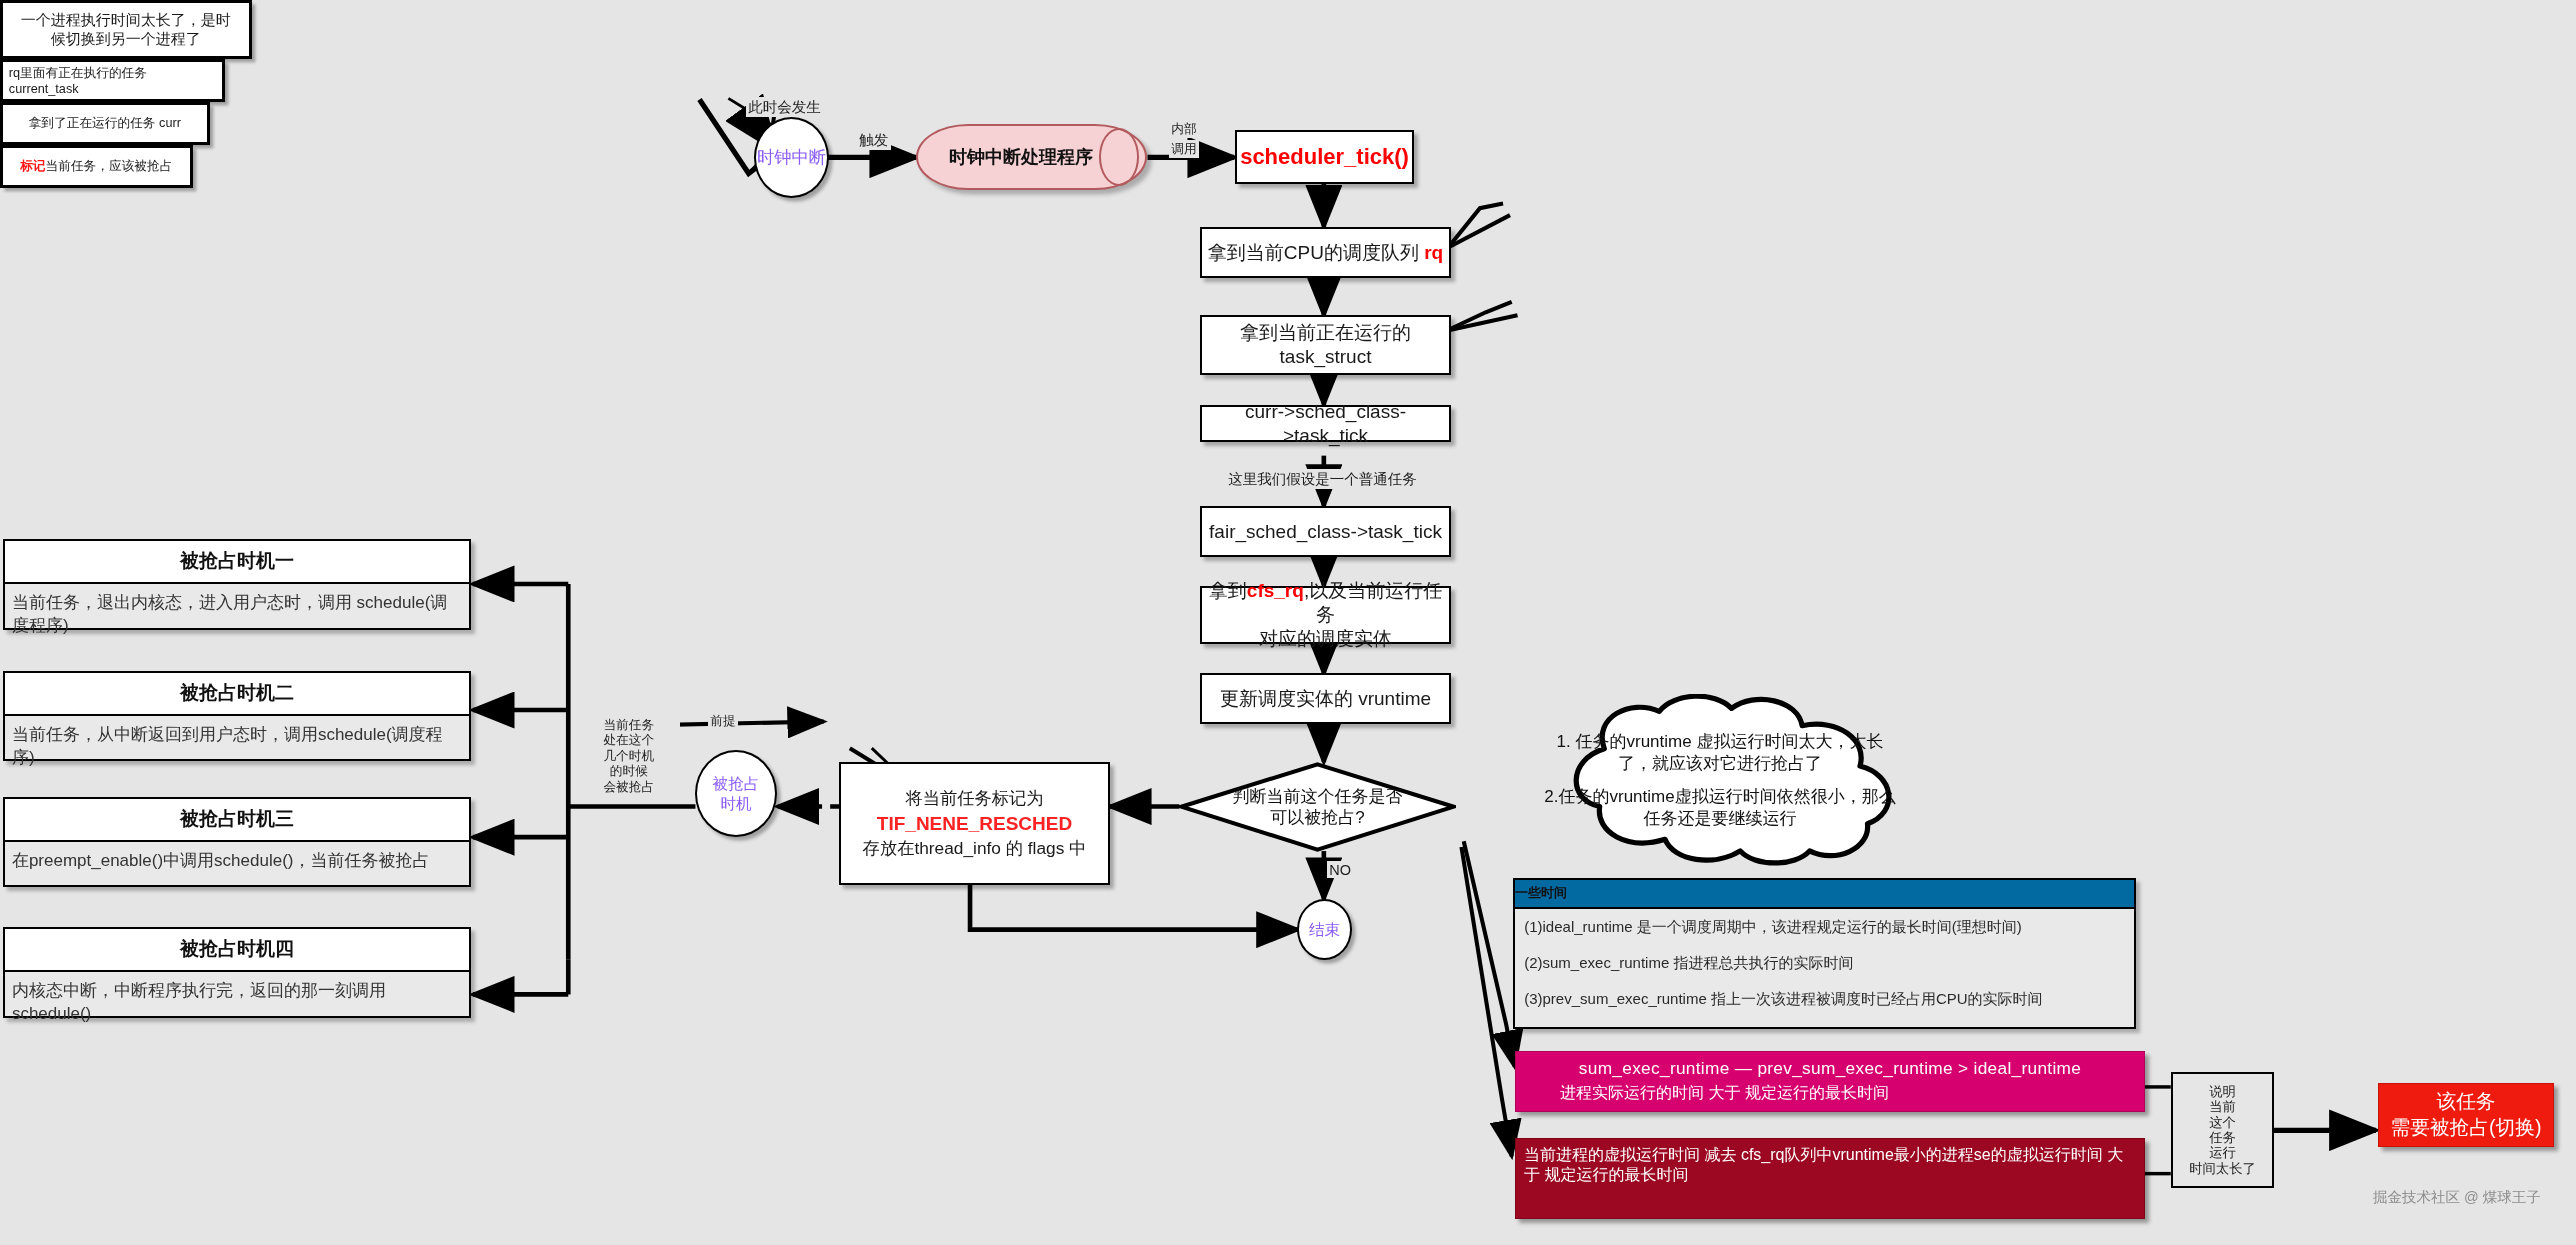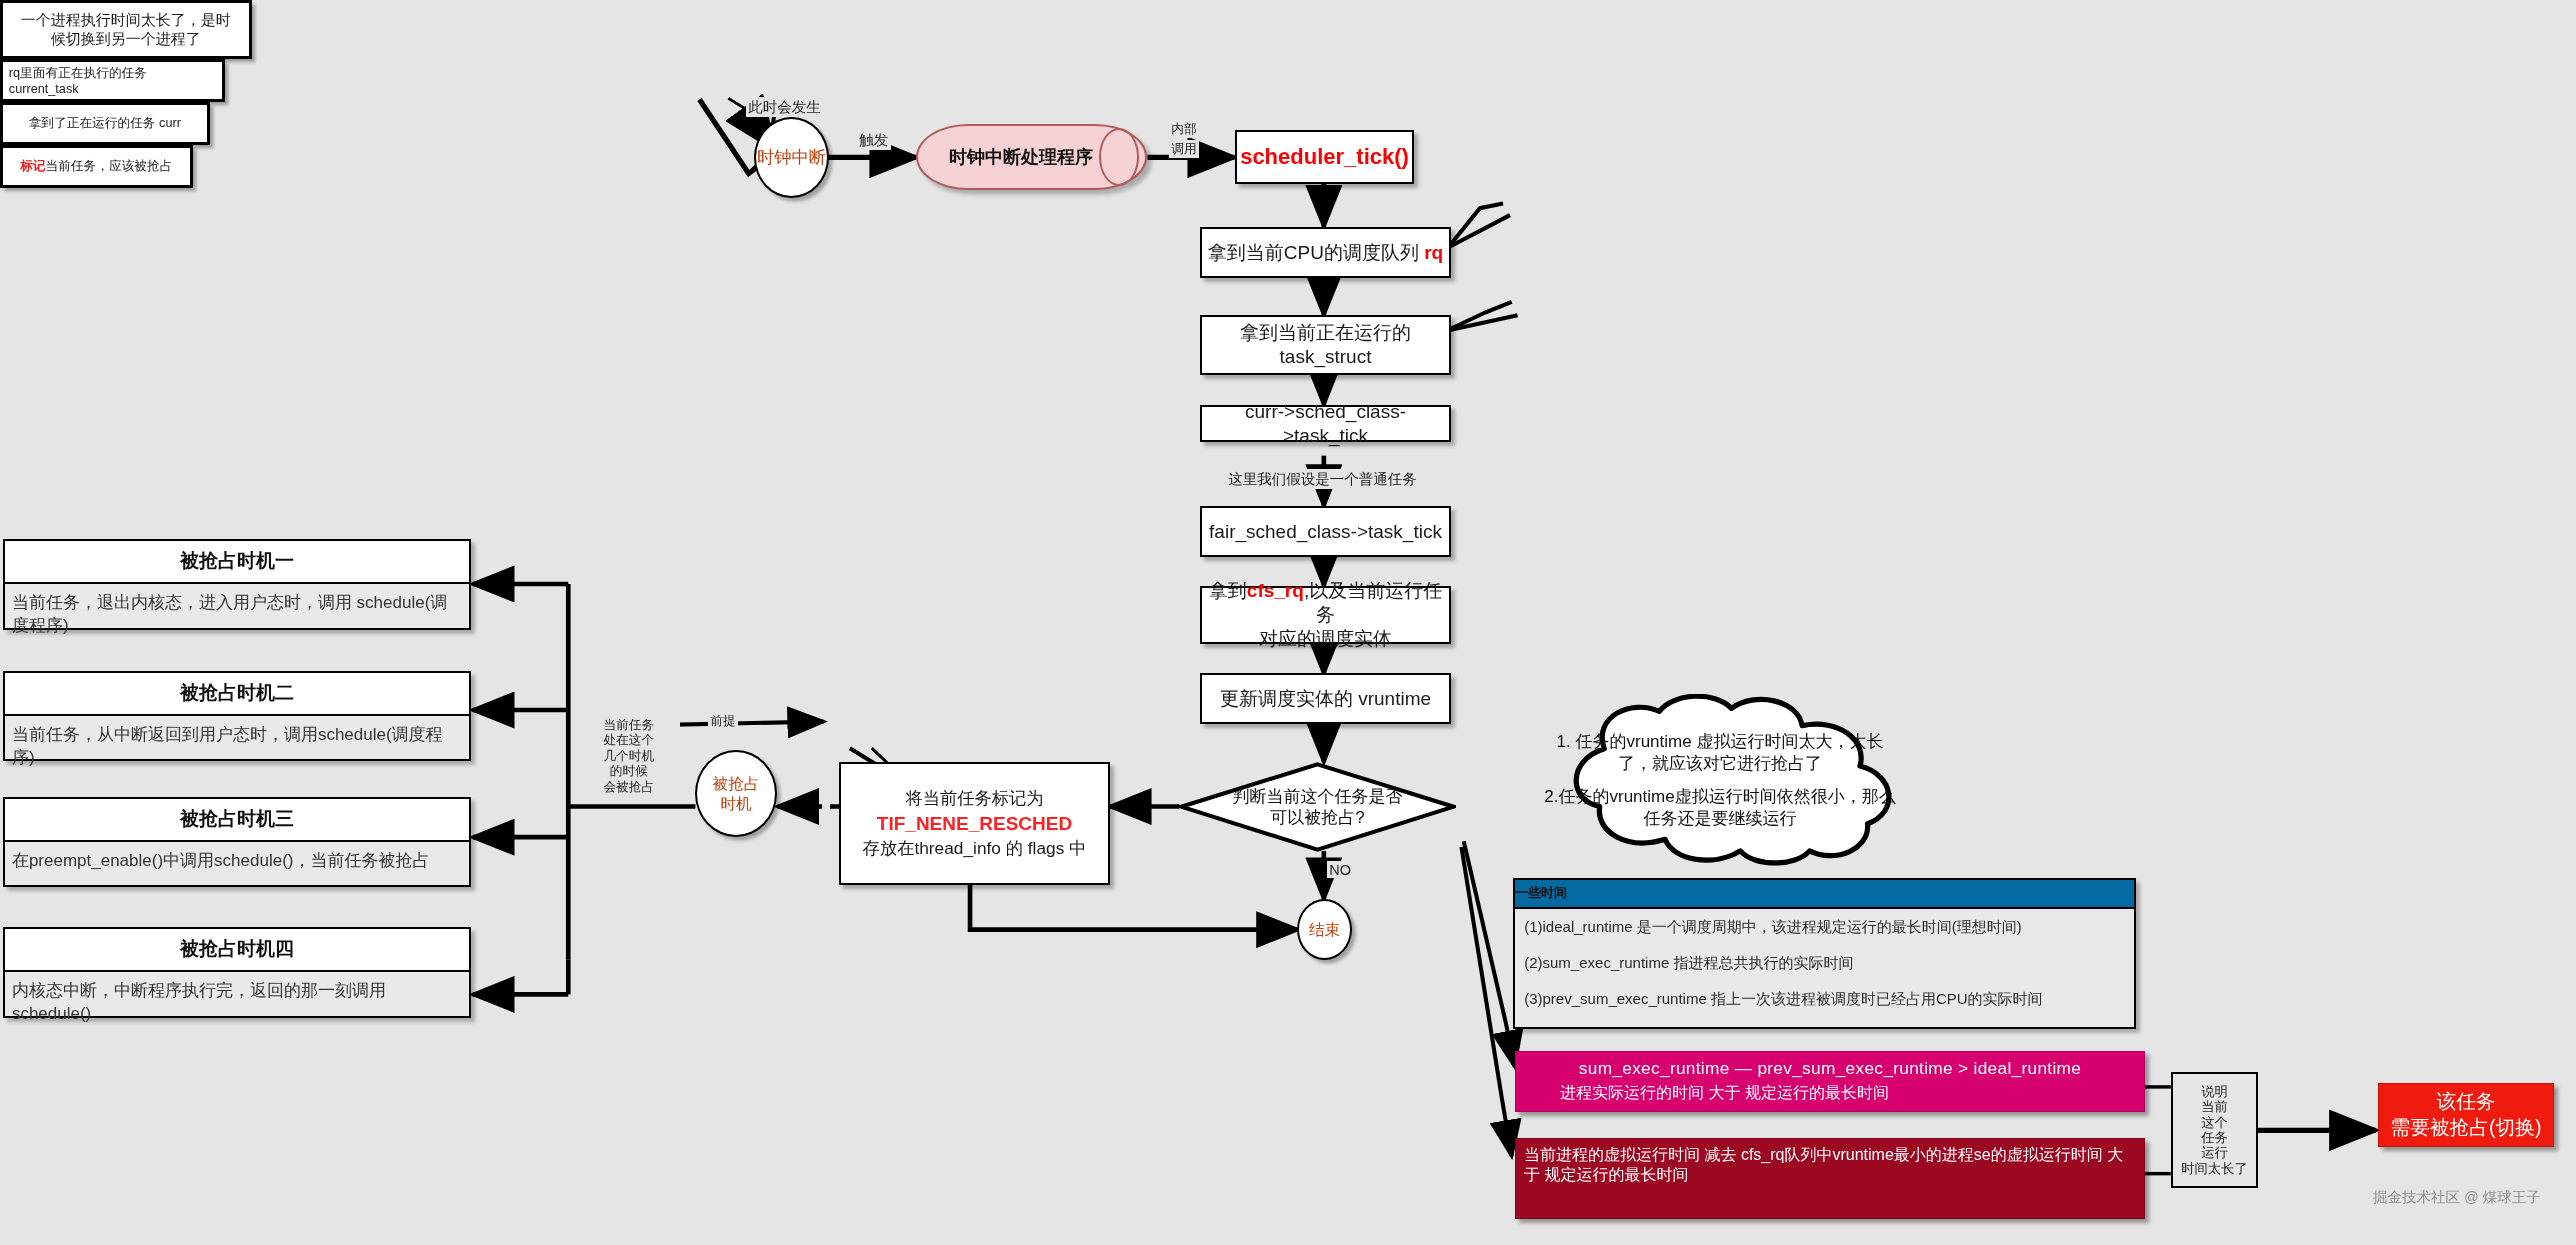--- a/index.html
+++ b/index.html
@@ -54,21 +54,21 @@
   .callout.small { font-size: 12.7px; }
   .callout .accent { color: #ff1a1a; font-weight: bold; }
 
   
   .ellipse {
     background: #ffffff;
     border: 2.9px solid #000000;
     border-radius: 50%;
     box-shadow: 3.5px 3.5px 3.5px rgba(0,0,0,0.3);
     font-size: 17.3px;
-    color: #c2410c;
+    color: #8b5cf6;
   }
   .ellipse.sm { font-size: 15.6px; border-width: 2.3px; }
 
   
   .cylinder {
     background: #f6d2d4;
     border: 2.3px solid #b35a5e;
     border-radius: 52px / 50%;
     box-shadow: 4.6px 4.6px 4.6px rgba(0,0,0,0.25);
     font-weight: bold;
@@ -481,21 +481,21 @@
 
   <div class="banner magenta" style="left:1515px; top:1051px; width:630px; height:61px;">
     <div class="formula">sum_exec_runtime —  prev_sum_exec_runtime &gt; ideal_runtime</div>
     <div class="explain">进程实际运行的时间  大于  规定运行的最长时间</div>
   </div>
 
   <div class="banner darkred" style="left:1515px; top:1138px; width:630px; height:81px;">
     <div class="explain">当前进程的虚拟运行时间 减去 cfs_rq队列中vruntime最小的进程se的虚拟运行时间  大于  规定运行的最长时间</div>
   </div>
 
-  <div class="vbox" style="left:2171px; top:1072px; width:87px; height:116px;">
+  <div class="vbox" style="left:2171px; top:1072px; width:103px; height:116px;">
     <div class="vbox-text">
       说明<br>当前<br>这个<br>任务<br>运行<br>时间太长了
     </div>
   </div>
 
   <div class="result" style="left:2378px; top:1083px; width:176px; height:64px; flex-direction:column;">
     <span>该任务</span>
     <span>需要被抢占(切换)</span>
   </div>
 

